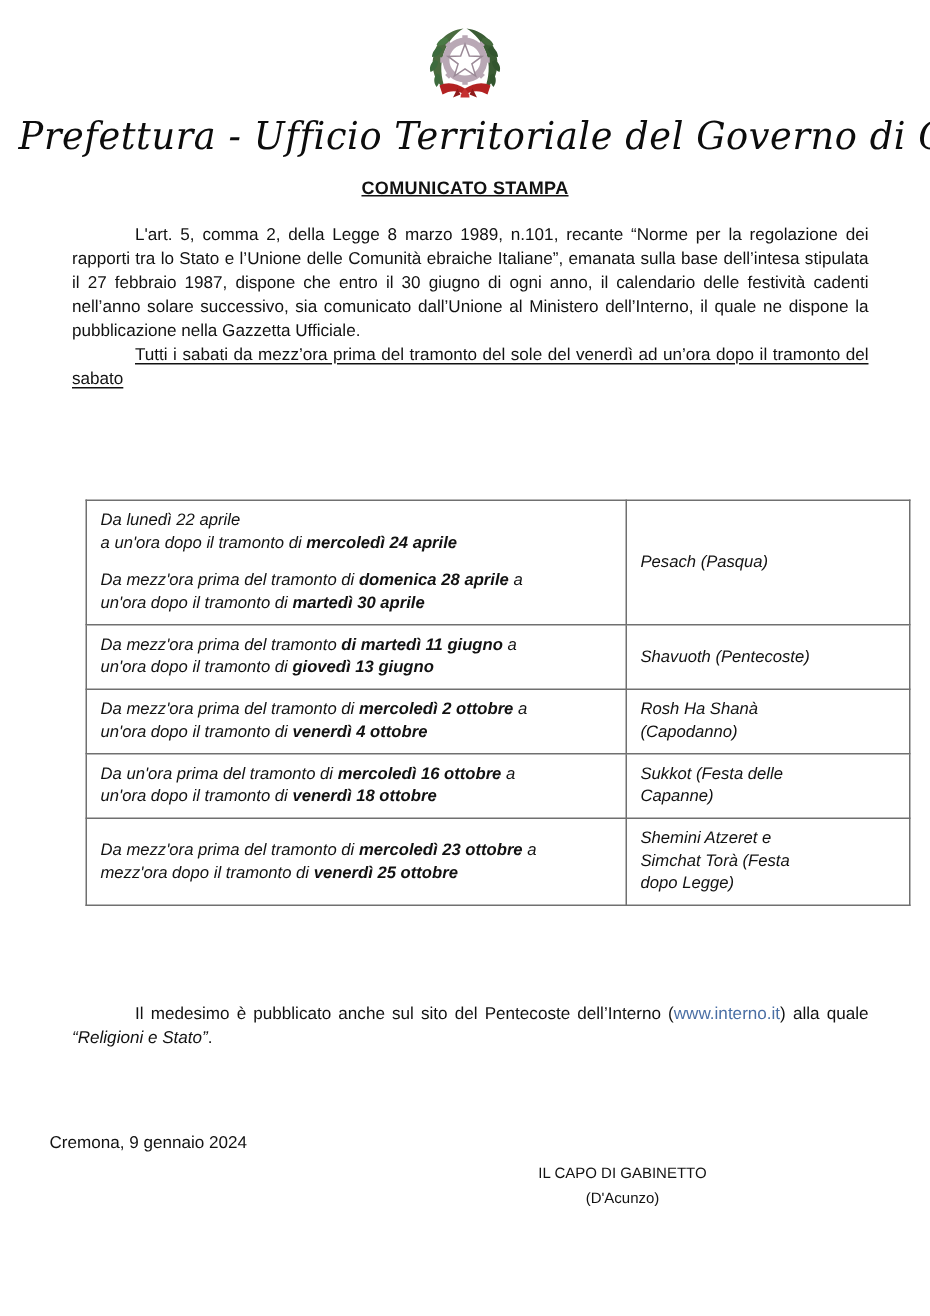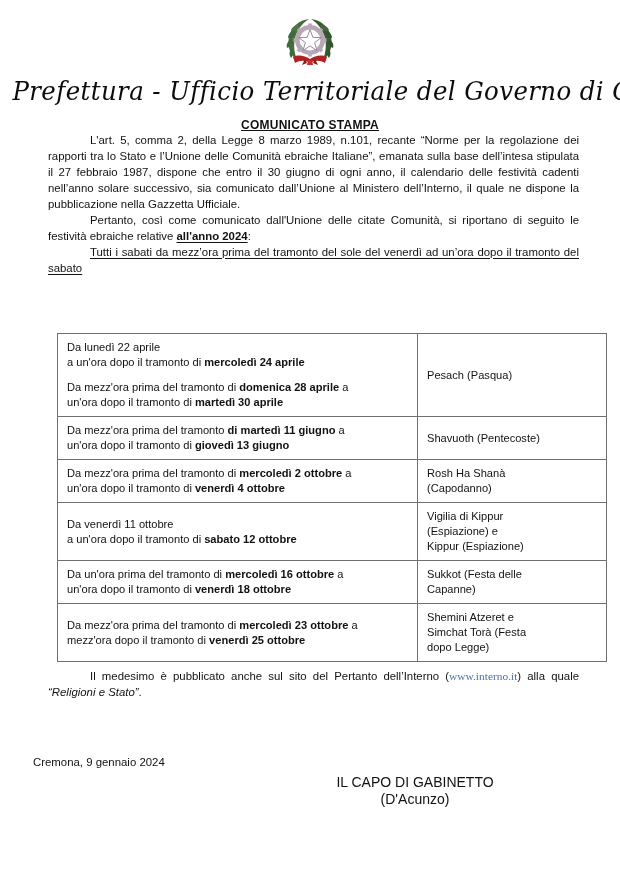--- a/index.html
+++ b/index.html
@@ -69,50 +69,51 @@
     margin: 0 41px 0 48px;
     font-size: 11.4px;
     line-height: 16.0px;
     text-align: justify;
     color: #121212;
   }
   .para {
     text-indent: 42px;
     margin: 0;
   }
-  .para.first { }
+  .para.first { margin-top: 17px; }
   .para.tight { margin-top: 0; }
 
   .u-line {
     text-indent: 42px;
     margin: 0;
     text-decoration: underline;
     text-underline-offset: 2px;
   }
   .bold-u {
     font-weight: bold;
     text-decoration: underline;
     text-underline-offset: 1.5px;
   }
-  .link { color: #4a6fa5; font-family: Liberation Serif, serif; }
+  .link { color: #4a6fa5; }
   .ital { font-style: italic; }
 
   
   .table-wrap {
     position: absolute;
     left: 57px;
     top: 333px;
     width: 513px;
   }
   table.fest {
     border-collapse: collapse;
     width: 513px;
     table-layout: fixed;
     font-size: 11.1px;
     color: #121212;
+    font-style: italic;
   }
   table.fest td {
     border: 1px solid #707070;
     padding: 6px 8px 6px 9px;
     vertical-align: middle;
     line-height: 15.0px;
   }
   table.fest td.when { width: 342px; }
   table.fest td.what { width: 171px; padding-left: 9px; }
   .b { font-weight: bold; }
@@ -135,21 +136,21 @@
     top: 756px;
     font-size: 11.4px;
     color: #121212;
   }
   .sign-block {
     position: absolute;
     left: 300px;
     top: 774px;
     width: 230px;
     text-align: center;
-    font-size: 14px;
+    font-size: 10px;
     line-height: 17px;
     color: #121212;
   }
 </style>
 </head>
 <body>
 
 <div class="page">
 
   <div class="emblem-wrap">
@@ -191,21 +192,20 @@
       </svg>
     </div>
   </div>
 
   <div class="office-title">Prefettura - Ufficio Territoriale del  Governo di  Cremona</div>
 
   <div class="press-title">COMUNICATO STAMPA</div>
 
   <div class="body-area">
     <p class="para first">L'art. 5, comma 2, della Legge 8 marzo 1989, n.101, recante “Norme per la regolazione dei rapporti tra lo Stato e l’Unione delle Comunità ebraiche Italiane”, emanata sulla base dell’intesa stipulata il 27 febbraio 1987, dispone che entro il 30 giugno di ogni anno, il calendario delle festività cadenti nell’anno solare successivo, sia comunicato dall’Unione al Ministero dell’Interno, il quale ne dispone la pubblicazione nella Gazzetta Ufficiale.</p>
-    <p class="para tight"><span>Pertanto, così come comunicato dall'Unione delle citate Comunità, si riportano di seguito le festività ebraiche relative </span><span class="bold-u">all'anno 2024</span><span>:</span></p>
     <p class="u-line">Tutti i sabati da mezz’ora prima del tramonto del sole del venerdì ad un’ora dopo il tramonto del sabato</p>
   </div>
 
   <div class="table-wrap">
     <table class="fest">
       <tbody id="fest-body">
           <tr>
             <td class="when">
               <div><span>Da lunedì 22 aprile</span></div>
               <div><span>a un'ora dopo il tramonto di </span><span class="b">mercoledì 24 aprile</span></div>
@@ -231,31 +231,20 @@
               <div><span>Da mezz'ora prima del tramonto di </span><span class="b">mercoledì 2 ottobre</span><span> a</span></div>
               <div><span>un'ora dopo il tramonto di </span><span class="b">venerdì 4 ottobre</span></div>
             </td>
             <td class="what">
               <div>Rosh Ha Shanà</div>
               <div>(Capodanno)</div>
             </td>
           </tr>
           <tr>
             <td class="when">
-              <div><span>Da venerdì 11 ottobre</span></div>
-              <div><span>a un'ora dopo il tramonto di </span><span class="b">sabato 12 ottobre</span></div>
-            </td>
-            <td class="what">
-              <div>Vigilia di Kippur</div>
-              <div>(Espiazione) e</div>
-              <div>Kippur (Espiazione)</div>
-            </td>
-          </tr>
-          <tr>
-            <td class="when">
               <div><span>Da un'ora prima del tramonto di </span><span class="b">mercoledì 16 ottobre</span><span> a</span></div>
               <div><span>un'ora dopo il tramonto di </span><span class="b">venerdì 18 ottobre</span></div>
             </td>
             <td class="what">
               <div>Sukkot (Festa delle</div>
               <div>Capanne)</div>
             </td>
           </tr>
           <tr>
             <td class="when">
@@ -266,21 +255,21 @@
               <div>Shemini Atzeret e</div>
               <div>Simchat Torà (Festa</div>
               <div>dopo Legge)</div>
             </td>
           </tr>
         </tbody>
     </table>
   </div>
 
   <div class="footer-area">
-    <p class="para tight"><span>Il medesimo è pubblicato anche sul sito del Pertanto dell’Interno  (</span><span class="link">www.interno.it</span><span>) alla quale </span><span class="ital">“Religioni e Stato”</span><span>.</span></p>
+    <p class="para tight"><span>Il medesimo è pubblicato anche sul sito del Pentecoste dell’Interno  (</span><span class="link">www.interno.it</span><span>) alla quale </span><span class="ital">“Religioni e Stato”</span><span>.</span></p>
   </div>
 
   <div class="place-date">Cremona, 9 gennaio 2024</div>
 
   <div class="sign-block">
     <div>IL CAPO DI GABINETTO</div>
     <div>(D'Acunzo)</div>
   </div>
 
 </div>

